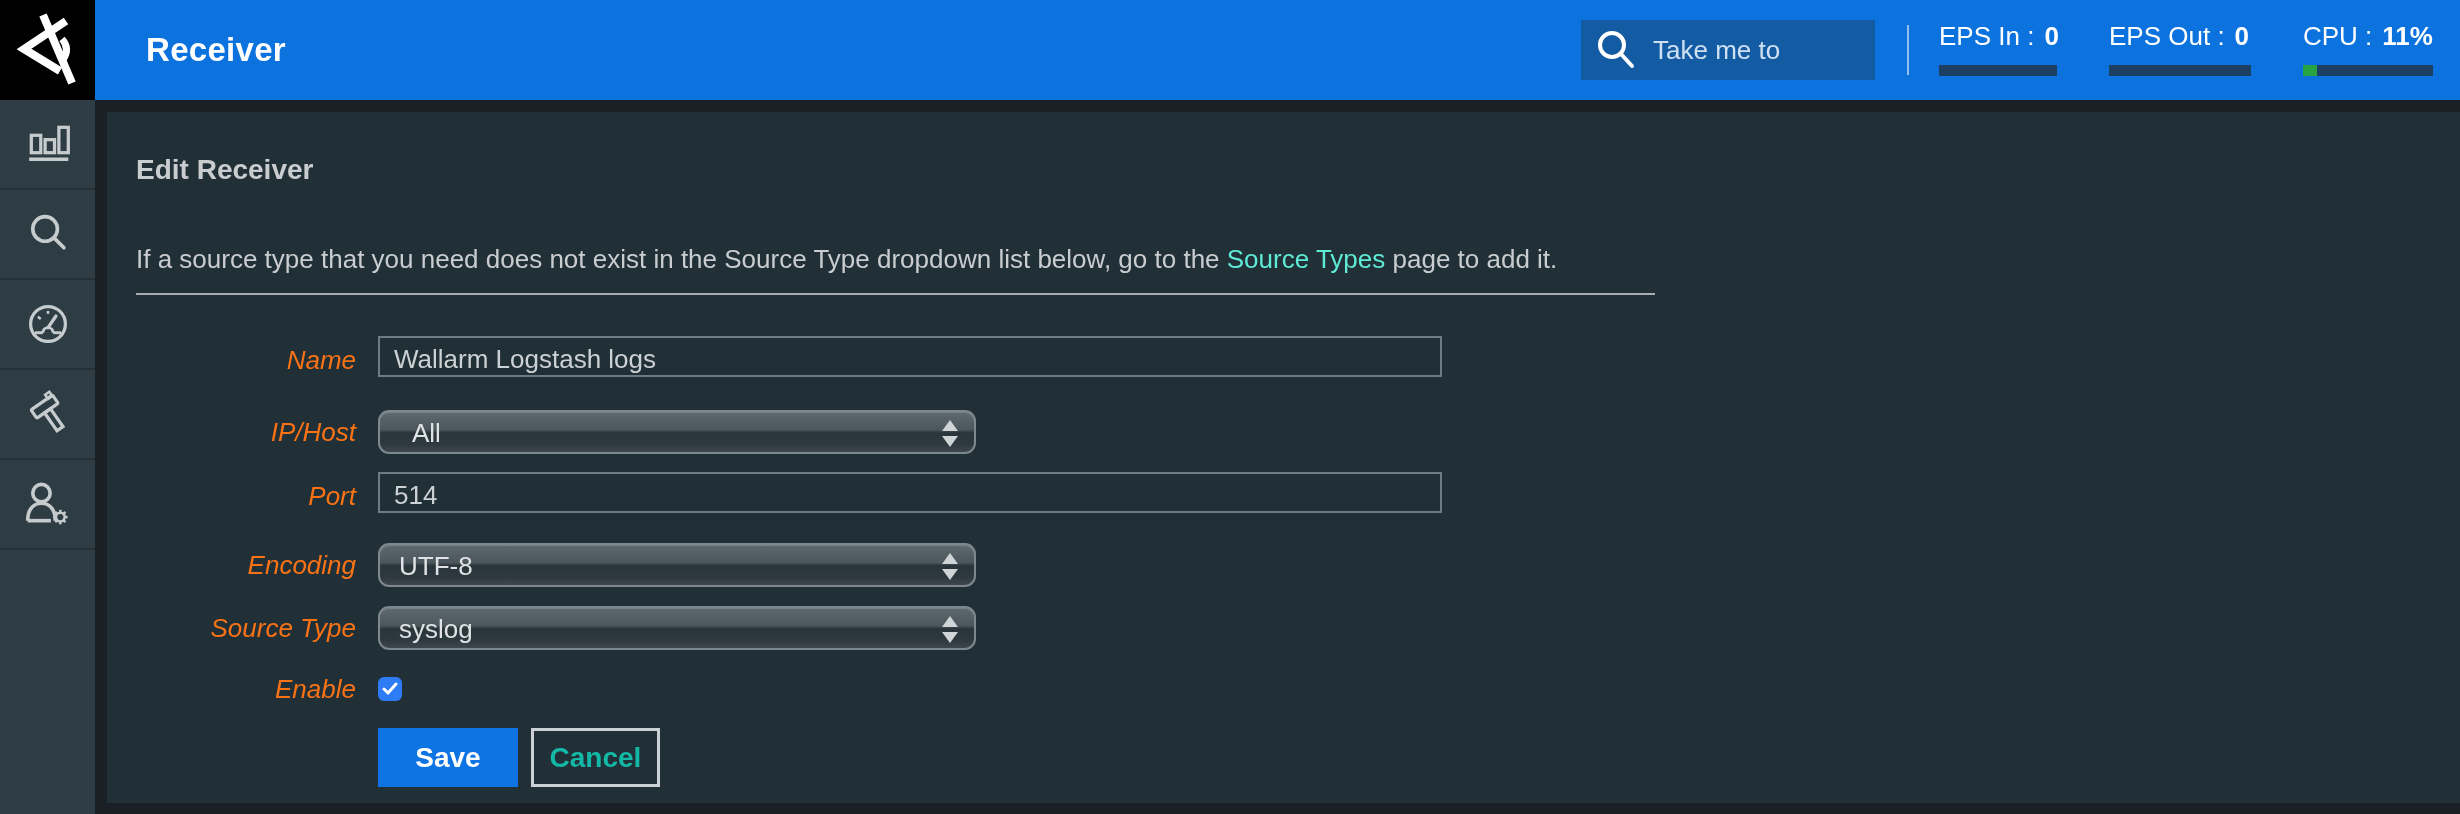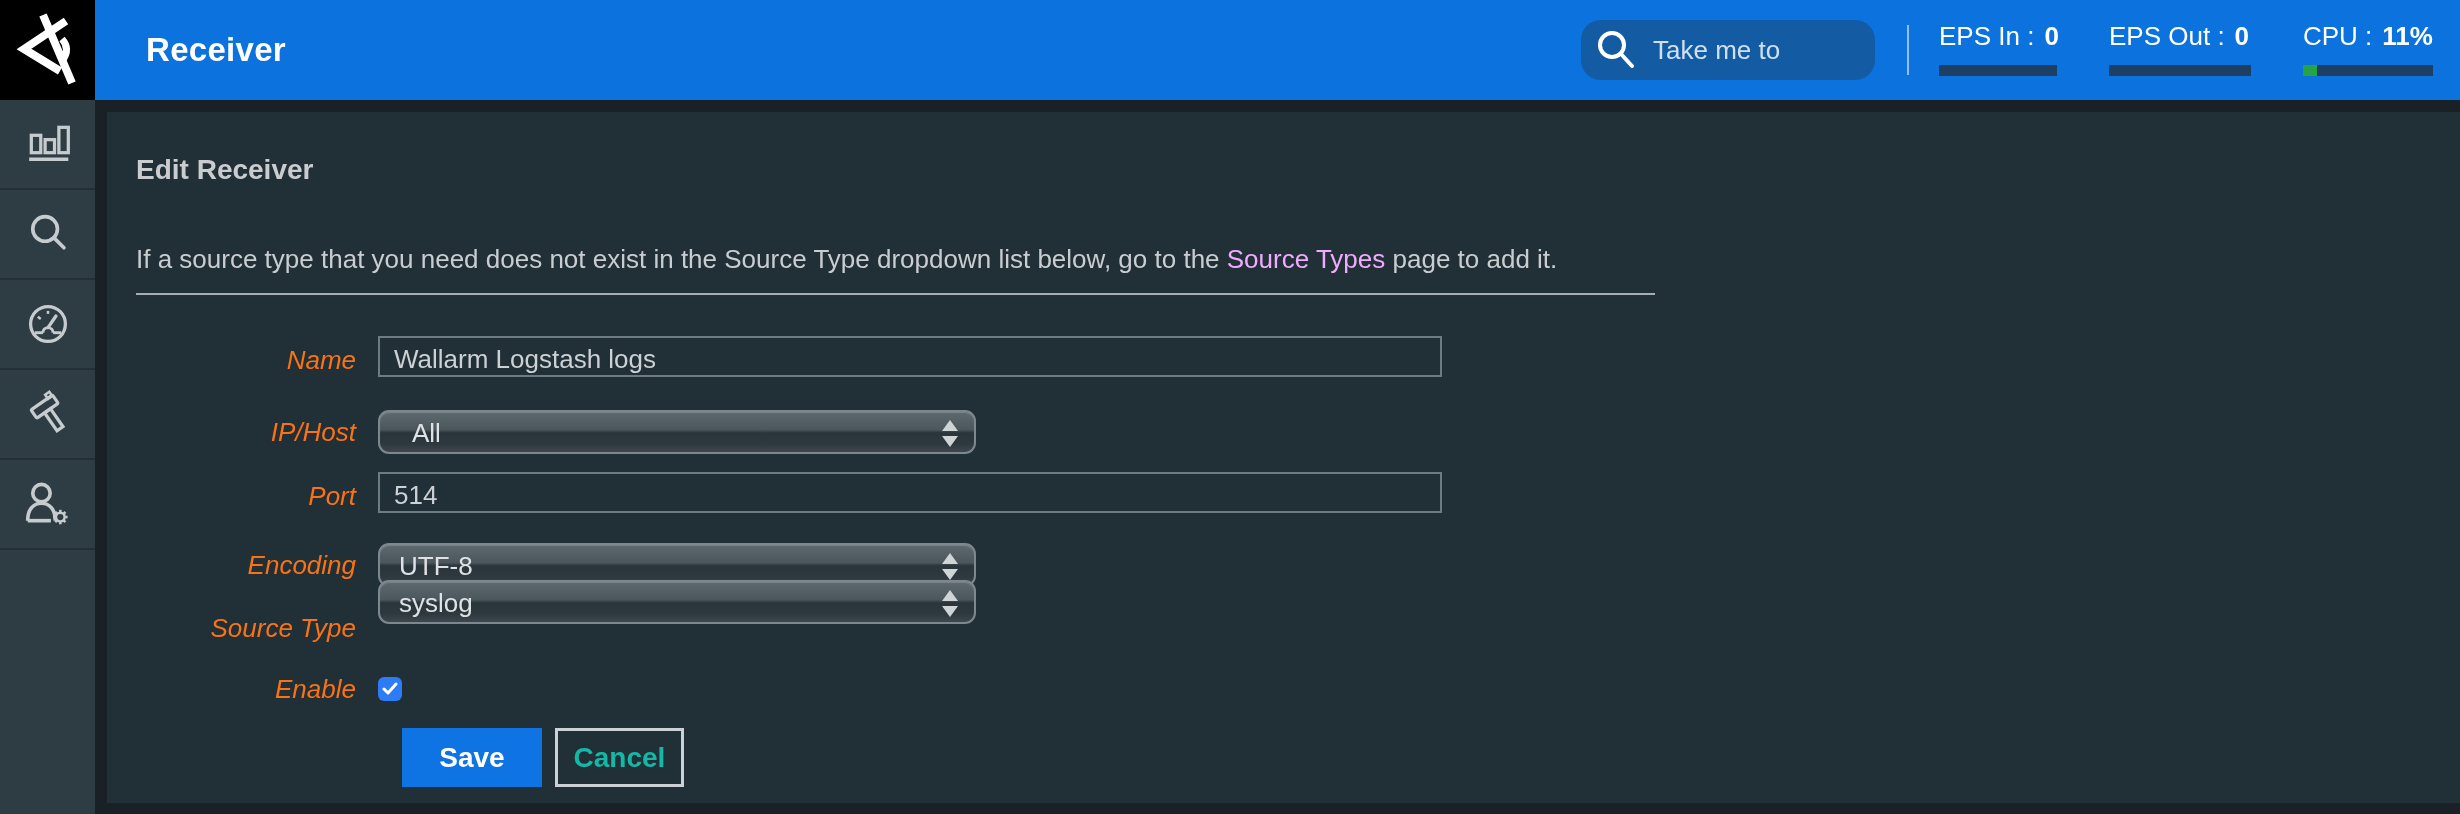--- a/index.html
+++ b/index.html
@@ -26,21 +26,21 @@
     position: absolute; left: 146px; top: 0; height: 100px;
     display: flex; align-items: center;
     font-size: 33px; font-weight: 700; color: #ffffff; letter-spacing: .3px;
   }
   .topbar-right {
     position: absolute; right: 27px; top: 0; height: 100px;
     display: flex; align-items: center;
   }
   .search-box {
     width: 294px; height: 60px; background: #135ca4;
-    display: flex; align-items: center; padding: 0 12px 0 14px; border-radius: 20px;
+    display: flex; align-items: center; padding: 0 12px 0 14px;
   }
   .search-box svg { flex: 0 0 auto; }
   .search-box input {
     flex: 1 1 auto; min-width: 0;
     background: transparent; border: none; outline: none;
     margin-left: 16px;
     font-family: "Liberation Sans", sans-serif;
     font-size: 26px; color: #eaf2fb;
   }
   .search-box input::placeholder { color: #cfe0f2; opacity: 1; }
@@ -86,21 +86,21 @@
     background: #212f36;
   }
   .panel-heading {
     position: absolute; left: 29px; top: 42px;
     font-size: 28px; font-weight: 700; color: #c9cdd0;
   }
   .panel-note {
     position: absolute; left: 29px; top: 132px;
     font-size: 26px; color: #c9cdd0; white-space: nowrap;
   }
-  .panel-note a { color: #f0abfc; text-decoration: none; }
+  .panel-note a { color: #5eead4; text-decoration: none; }
   .panel-rule {
     position: absolute; left: 29px; top: 181px; width: 1519px; height: 0;
     border-top: 2px solid #a7aeb3;
   }
 
   
   .frm-label {
     position: absolute; left: 0; width: 249px;
     display: flex; align-items: center; justify-content: flex-end;
     font-size: 26px; color: #f97316; white-space: nowrap; font-style: italic;
@@ -141,21 +141,20 @@
     cursor: pointer;
   }
   .checkbox .check { display: none; }
   .checkbox.checked .check { display: block; }
 
   .btn {
     position: absolute; height: 59px;
     display: flex; align-items: center; justify-content: center;
     font-size: 28px; font-weight: 700; cursor: pointer;
     font-family: "Liberation Sans", sans-serif;
-    margin-left: 24px;
   }
   .btn-save { left: 271px; top: 616px; width: 140px; background: #0e74e4; color: #ffffff; border: none; }
   .btn-cancel {
     left: 424px; top: 616px; width: 129px;
     background: transparent; color: #14b8a6; border: 3px solid #ccd1d5;
   }
 </style>
 </head>
 <body>
 
@@ -294,21 +293,21 @@
   <div class="frm-label" style="top:431px;height:44px;">Encoding</div>
   <div class="sel" style="top:431px;">
     <span class="sel-value">UTF-8</span>
     <span class="sel-arrows">
       <span class="arrow-up"></span>
         <span class="arrow-down"></span>
     </span>
   </div>
 
   <div class="frm-label" style="top:494px;height:44px;">Source Type</div>
-  <div class="sel" style="top:468px;">
+  <div class="sel" style="top:494px;">
     <span class="sel-value">syslog</span>
     <span class="sel-arrows">
       <span class="arrow-up"></span>
         <span class="arrow-down"></span>
     </span>
   </div>
 
   <div class="frm-label" style="top:562px;height:30px;">Enable</div>
   <div class="checkbox checked" style="top:565px;">
     <svg class="check" width="16" height="14" viewBox="0 0 16 14" fill="none">

